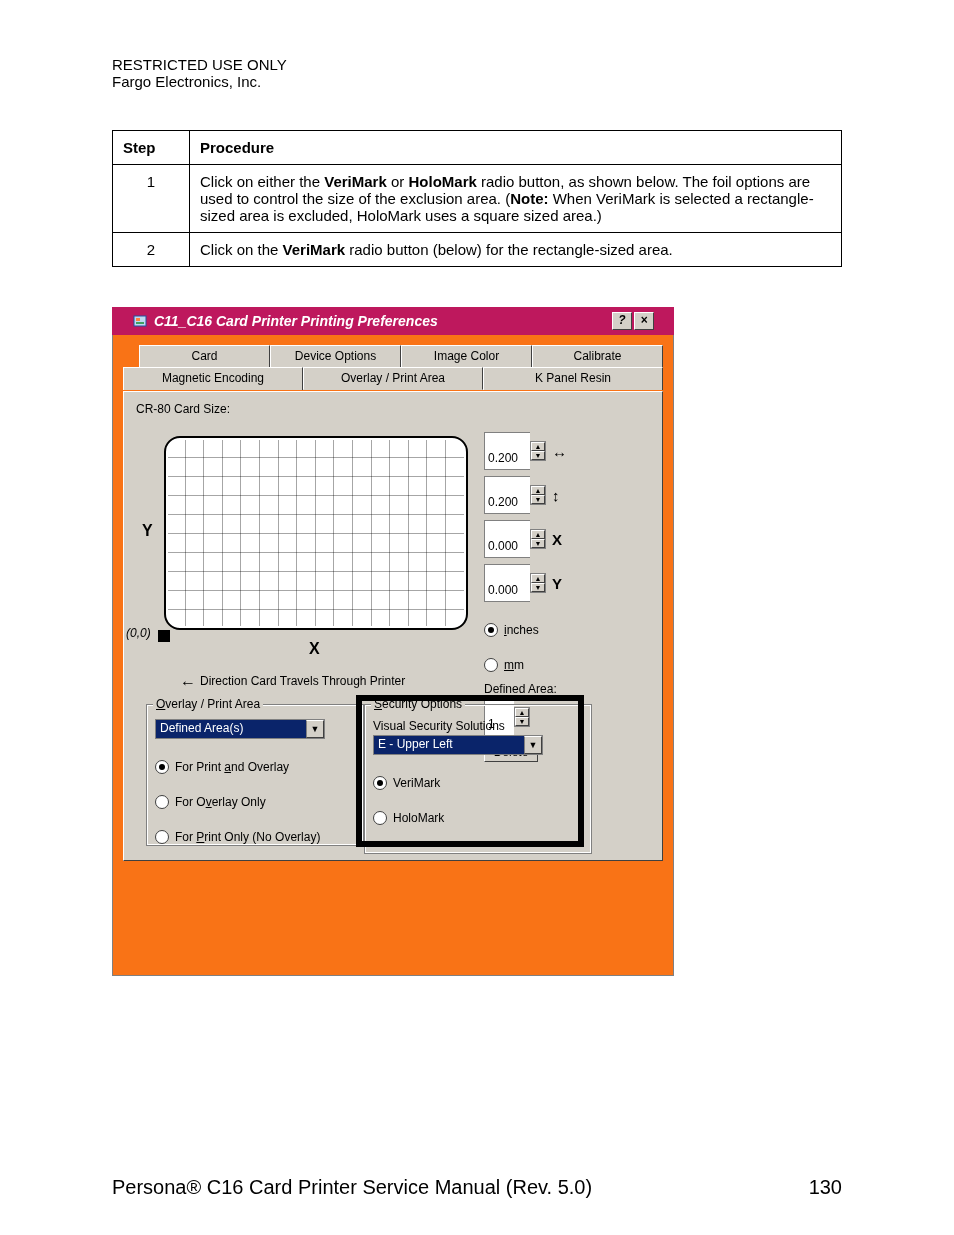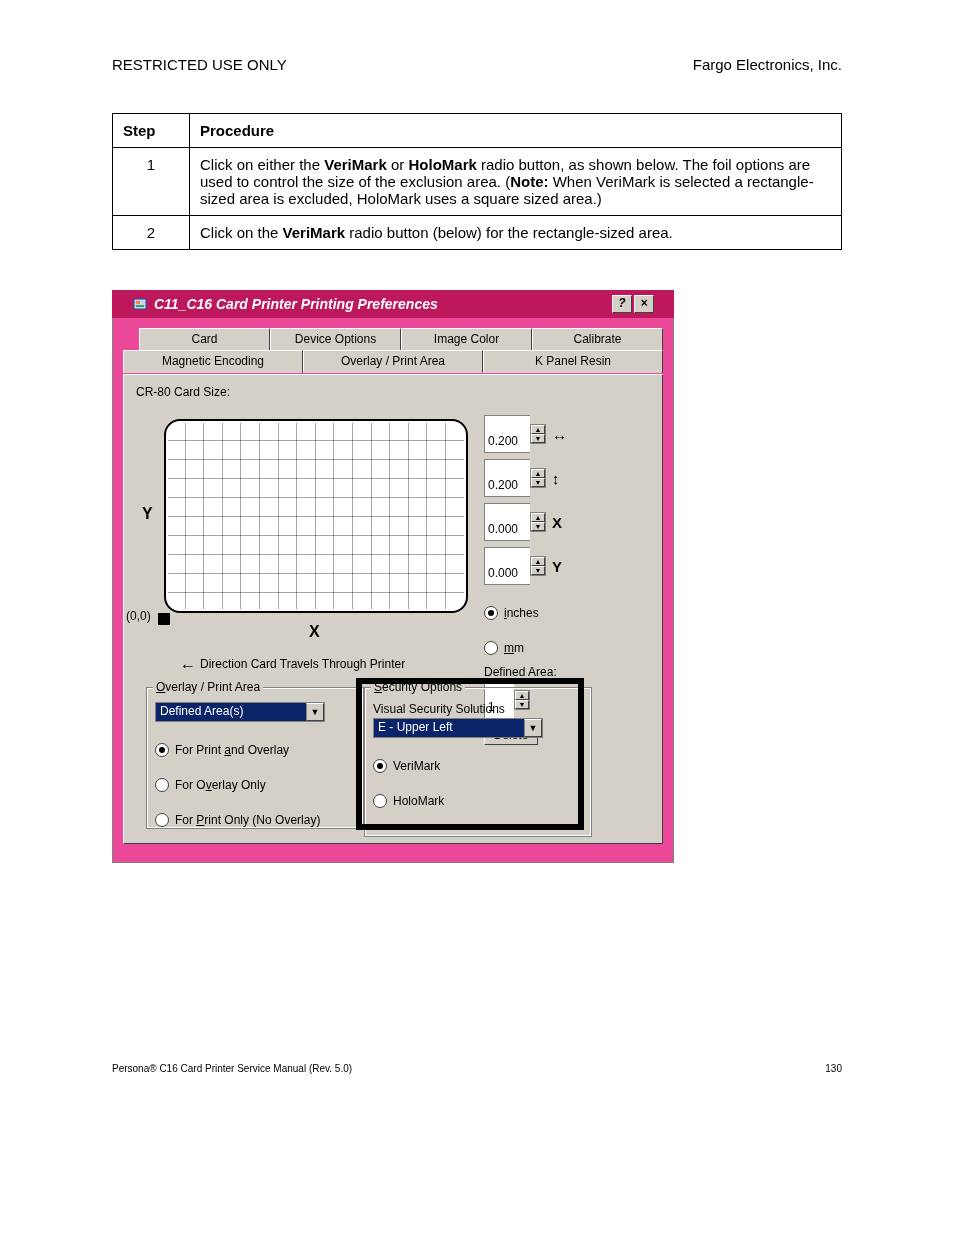--- a/index.html
+++ b/index.html
@@ -13,20 +13,21 @@
   }
   .page {
     padding: 56px 112px 40px 112px;
     box-sizing: border-box;
   }
   .top-line {
     display: flex;
     justify-content: space-between;
     font-size: 15px;
     margin-bottom: 40px;
+    flex-direction: column;
   }
   h2.section-title {
     font-size: 21px;
     font-weight: bold;
     margin: 0 0 18px 0;
   }
   table.proc {
     border-collapse: collapse;
     width: 100%;
     margin-bottom: 40px;
@@ -36,21 +37,21 @@
     padding: 8px 10px;
     vertical-align: top;
     text-align: left;
     font-size: 15px;
   }
   table.proc th { font-weight: bold; }
   table.proc td.step-cell { text-align: center; width: 56px; }
   .footer-line {
     display: flex;
     justify-content: space-between;
-    font-size: 10px;
+    font-size: 20px;
     margin-top: 200px;
   }
 
   
   .dlg-wrap {
     width: 562px;
     margin-left: 0px;
   }
   .titlebar {
     background: #be185d;
@@ -78,29 +79,29 @@
     border-bottom: 1px solid #404040;
     color: #000;
     font-family: Tahoma, Arial;
     font-size: 12px;
     line-height: 14px;
     text-align: center;
     font-weight: bold;
     margin-left: 2px;
   }
   .client {
-    background: #ec4899;
+    background: #f97316;
     border: 1px solid #808080;
     border-top: none;
     padding: 10px 10px 12px 10px;
     font-family: Tahoma, "MS Sans Serif", Arial;
     font-size: 12px;
     color: #000;
     position: relative;
-    height: 545px;
+    height: 641px;
     box-sizing: border-box;
   }
 
   
   .tabrows { position: relative; height: 46px; }
   .tabrow {
     position: absolute; left: 0; right: 0;
     display: flex;
   }
   .tabrow.back { top: 0; padding-left: 16px; }
@@ -153,20 +154,21 @@
   .origin-dot {
     position: absolute;
     bottom: -6px; left: -6px;
     width: 12px; height: 12px;
     background: #000;
   }
   .origin-label {
     position: absolute;
     top: 234px; left: 2px;
     font-size: 12px;
+    font-style: italic;
   }
   .y-label {
     position: absolute;
     top: 130px; left: 18px;
     font-weight: bold; font-size: 16px;
   }
   .x-label {
     position: absolute;
     top: 248px; left: 185px;
     font-weight: bold; font-size: 16px;

